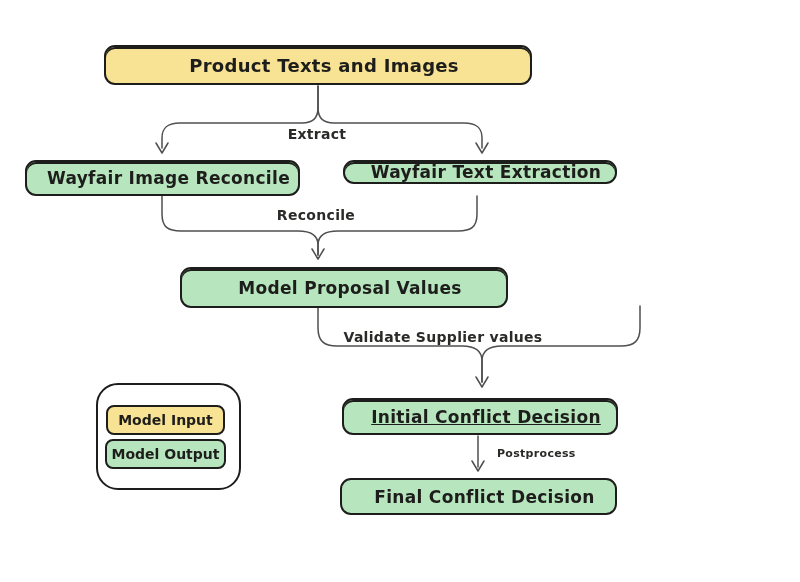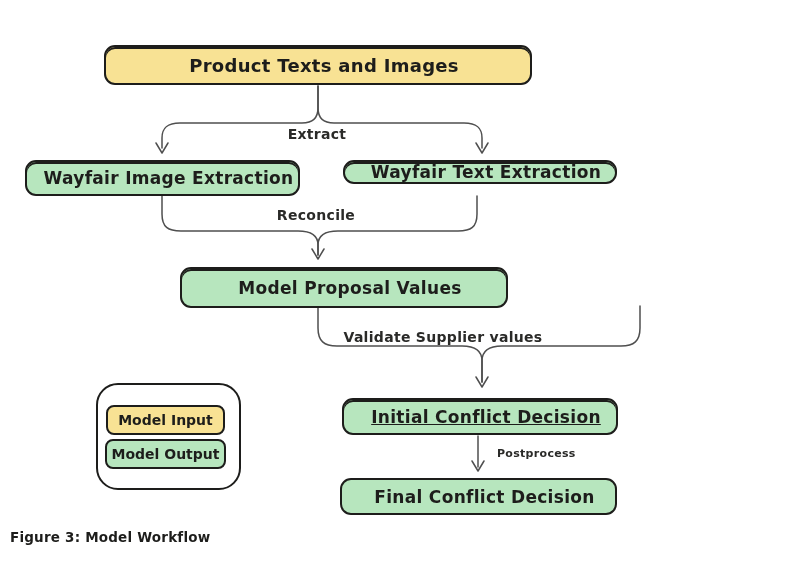--- a/index.html
+++ b/index.html
@@ -105,21 +105,21 @@
       <path d="M640 306 L640 328 C640 341 634 346 621 346 L502 346 C489 346 482 351 482 361 L482 382"></path>
       <path d="M476 377 L482 387 L488 377"></path>
 
       <path d="M478 436 L478 467"></path>
       <path d="M472 461 L478 471 L484 461"></path>
     </g>
   </svg>
 
   <div class="node fill-input sketch-top" style="left:104px; top:45px; width:428px; height:40px; font-size:18px;">Product Texts and Images</div>
 
-  <div class="node fill-output sketch-top" style="left:25px; top:160px; width:275px; height:36px;">Wayfair Image Extraction</div>
+  <div class="node fill-output sketch-top" style="left:25px; top:160px; width:275px; height:36px;">Wayfair Image Reconcile</div>
 
   <div class="node fill-output sketch-top" style="left:343px; top:160px; width:274px; height:24px;">Wayfair Text Extraction</div>
 
   <div class="node fill-output sketch-top" style="left:180px; top:267px; width:328px; height:41px;">Model Proposal Values</div>
 
 
   <div class="node fill-output sketch-top" style="left:342px; top:398px; width:276px; height:37px;text-decoration:underline;">Initial Conflict Decision</div>
 
   <div class="node fill-output" style="left:340px; top:478px; width:277px; height:37px;">Final Conflict Decision</div>
 
@@ -129,15 +129,14 @@
 
   <div class="edge-label centered" style="left:443px; top:329px;">Validate Supplier values</div>
 
   <div class="edge-label" style="left:493px; top:447px; font-size:11px;">Postprocess</div>
 
   <div class="legend-box">
     <div class="legend-chip fill-input" style="left:8px; top:20px; width:119px; height:30px;">Model Input</div>
     <div class="legend-chip fill-output" style="left:7px; top:54px; width:121px; height:30px;">Model Output</div>
   </div>
 
-  <div class="caption">Figure 3: Model Workflow</div>
 
 </div>
 
 </body></html>

